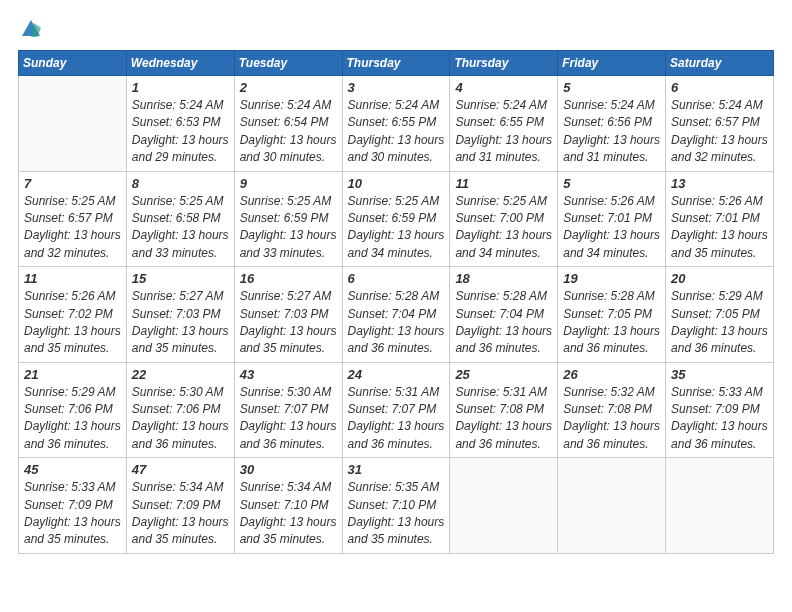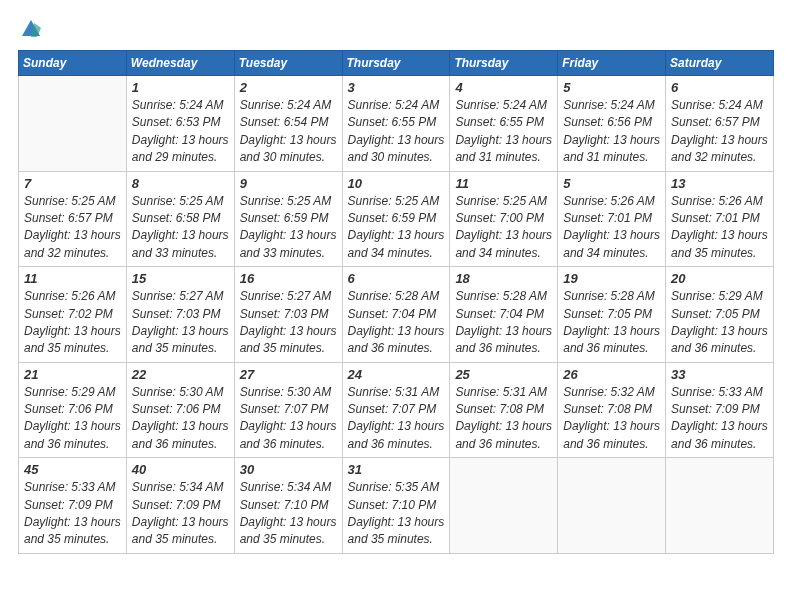--- a/index.html
+++ b/index.html
@@ -281,21 +281,21 @@
 and 36 minutes.</div>
           </td>
           <td>
             <span class="day-num">22</span>
             <div class="cell-info" style="white-space: pre-line;">Sunrise: 5:30 AM
 Sunset: 7:06 PM
 Daylight: 13 hours
 and 36 minutes.</div>
           </td>
           <td>
-            <span class="day-num">27</span>
+            <span class="day-num">43</span>
             <div class="cell-info" style="white-space: pre-line;">Sunrise: 5:30 AM
 Sunset: 7:07 PM
 Daylight: 13 hours
 and 36 minutes.</div>
           </td>
           <td>
             <span class="day-num">24</span>
             <div class="cell-info" style="white-space: pre-line;">Sunrise: 5:31 AM
 Sunset: 7:07 PM
 Daylight: 13 hours
@@ -309,37 +309,37 @@
 and 36 minutes.</div>
           </td>
           <td>
             <span class="day-num">26</span>
             <div class="cell-info" style="white-space: pre-line;">Sunrise: 5:32 AM
 Sunset: 7:08 PM
 Daylight: 13 hours
 and 36 minutes.</div>
           </td>
           <td>
-            <span class="day-num">33</span>
+            <span class="day-num">35</span>
             <div class="cell-info" style="white-space: pre-line;">Sunrise: 5:33 AM
 Sunset: 7:09 PM
 Daylight: 13 hours
 and 36 minutes.</div>
           </td>
         </tr>
         <tr>
           <td>
             <span class="day-num">45</span>
             <div class="cell-info" style="white-space: pre-line;">Sunrise: 5:33 AM
 Sunset: 7:09 PM
 Daylight: 13 hours
 and 35 minutes.</div>
           </td>
           <td>
-            <span class="day-num">40</span>
+            <span class="day-num">47</span>
             <div class="cell-info" style="white-space: pre-line;">Sunrise: 5:34 AM
 Sunset: 7:09 PM
 Daylight: 13 hours
 and 35 minutes.</div>
           </td>
           <td>
             <span class="day-num">30</span>
             <div class="cell-info" style="white-space: pre-line;">Sunrise: 5:34 AM
 Sunset: 7:10 PM
 Daylight: 13 hours

